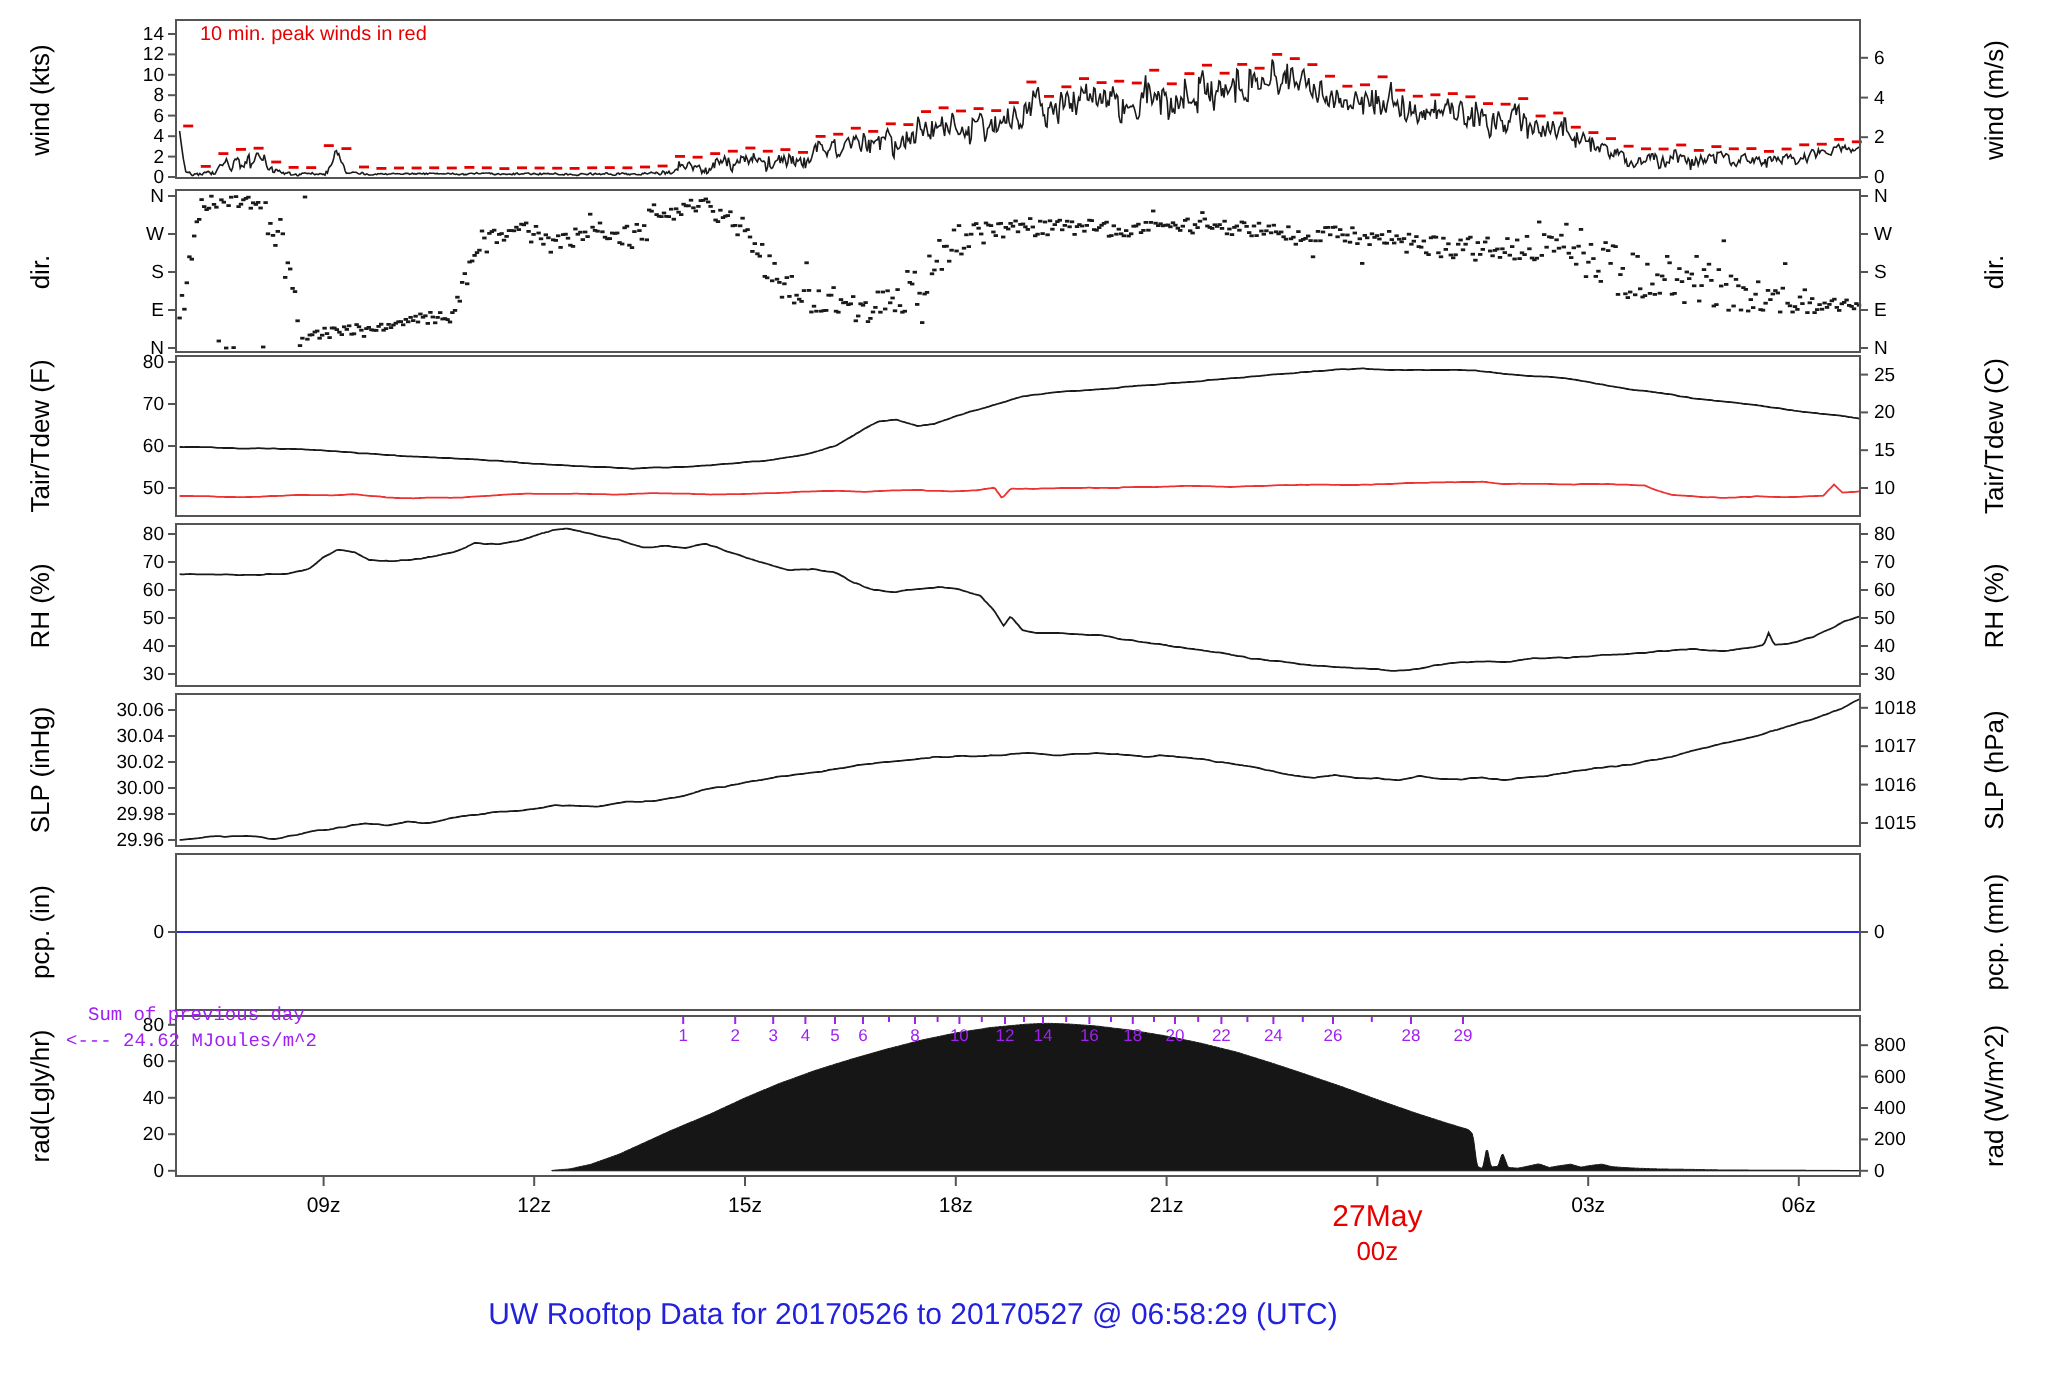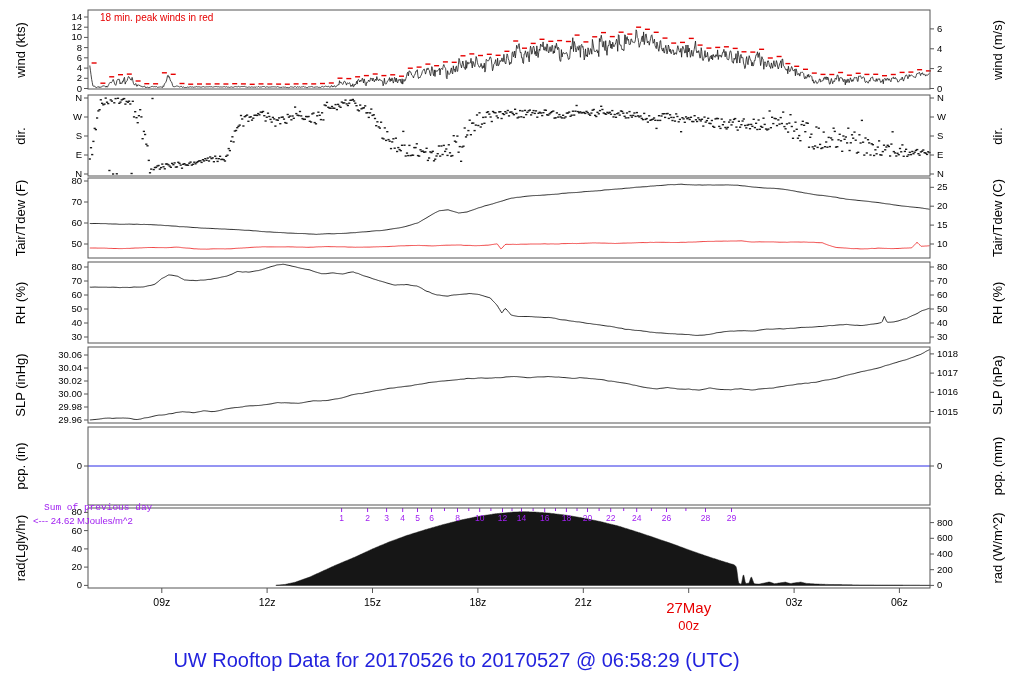--- a/index.html
+++ b/index.html
@@ -2,22 +2,22 @@
 <html><head>
 <meta charset="utf-8">
 <style>
   html,body{margin:0;padding:0;background:#fff;}
   body{width:1024px;height:700px;overflow:hidden;font-family:"Liberation Sans",sans-serif;position:relative;}
   #root{position:absolute;left:0;top:0;width:1024px;height:700px;}
   #chart{position:absolute;left:0;top:0;}
   .note{position:absolute;white-space:pre;}
   #red-note{left:100px;top:12px;font-size:10px;}
   #purple-note1{left:44px;top:502px;font-size:9.5px;font-family:Liberation Mono, monospace;}
-  #purple-note2{left:33px;top:515px;font-size:9.5px;}
-  #footer-title{position:absolute;left:0;top:649px;width:913px;text-align:center;font-size:20px;}
+  #purple-note2{left:33px;top:515px;font-size:9.5px;font-family:Liberation Mono, monospace;}
+  #footer-title{position:absolute;left:0;top:649px;width:913px;text-align:center;font-size:15px;}
   .ylab{position:absolute;transform:translate(-50%,-50%) rotate(-90deg);font-size:13px;white-space:nowrap;color:#000;}
 </style>
 </head>
 <body>
 
 <div id="root">
   <svg id="chart" width="1024" height="700" viewBox="0 0 1024 700">
       <g>
         <path d="M89.8 65.5L90.4 70.2L91.0 74.7L91.7 79.6L92.3 82.7L92.9 85.9L93.6 86.2L94.2 86.2L94.8 86.1L95.4 87.0L96.1 87.8L96.7 87.6L97.3 86.9L98.0 87.0L98.6 86.7L99.2 87.7L99.9 86.7L100.5 87.3L101.1 87.4L101.8 86.4L102.4 86.1L103.0 86.3L103.7 85.8L104.3 85.7L104.9 86.3L105.6 87.2L106.2 86.0L106.8 87.1L107.5 87.0L108.1 85.8L108.7 84.6L109.4 83.3L110.0 82.3L110.6 82.5L111.3 82.8L111.9 81.7L112.5 81.2L113.2 79.4L113.8 81.0L114.4 82.9L115.0 84.5L115.7 85.4L116.3 83.9L116.9 80.7L117.6 79.5L118.2 79.8L118.8 78.9L119.5 79.9L120.1 84.0L120.7 82.7L121.4 83.2L122.0 83.6L122.6 81.0L123.3 81.5L123.9 78.4L124.5 77.3L125.2 84.1L125.8 82.0L126.4 81.6L127.1 80.7L127.7 78.5L128.3 76.7L129.0 76.7L129.6 77.9L130.2 79.0L130.9 80.0L131.5 80.1L132.1 77.4L132.8 80.5L133.4 83.3L134.0 84.7L134.6 84.9L135.3 83.9L135.9 83.5L136.5 86.1L137.2 86.2L137.8 84.8L138.4 84.8L139.1 85.6L139.7 85.2L140.3 86.0L141.0 86.6L141.6 86.2L142.2 87.1L142.9 86.5L143.5 86.6L144.1 86.2L144.8 86.2L145.4 87.5L146.0 87.5L146.7 87.4L147.3 87.2L147.9 87.0L148.6 87.9L149.2 87.9L149.8 87.1L150.5 87.2L151.1 86.5L151.7 86.6L152.4 86.4L153.0 86.6L153.6 86.8L154.2 86.6L154.9 86.7L155.5 87.0L156.1 86.3L156.8 87.0L157.4 87.4L158.0 87.0L158.7 87.2L159.3 87.2L159.9 86.8L160.6 86.9L161.2 87.2L161.8 87.1L162.5 87.6L163.1 85.8L163.7 86.5L164.4 84.0L165.0 83.2L165.6 82.6L166.3 81.1L166.9 79.0L167.5 75.7L168.2 75.3L168.8 77.3L169.4 76.8L170.1 79.5L170.7 81.2L171.3 81.6L172.0 83.1L172.6 85.5L173.2 86.7L173.9 86.5L174.5 86.7L175.1 86.5L175.7 86.4L176.4 86.0L177.0 86.1L177.6 86.1L178.3 86.3L178.9 86.7L179.5 87.0L180.2 87.0L180.8 86.3L181.4 86.3L182.1 87.2L182.7 87.3L183.3 86.9L184.0 87.2L184.6 87.6L185.2 87.5L185.9 87.5L186.5 87.5L187.1 87.2L187.8 87.0L188.4 87.3L189.0 86.8L189.7 87.0L190.3 86.8L190.9 86.8L191.6 87.1L192.2 87.1L192.8 86.8L193.5 87.3L194.1 87.1L194.7 87.0L195.3 87.0L196.0 86.7L196.6 86.6L197.2 86.8L197.9 87.0L198.5 86.8L199.1 86.9L199.8 86.9L200.4 87.1L201.0 87.1L201.7 87.1L202.3 86.8L202.9 86.7L203.6 86.6L204.2 86.8L204.8 87.2L205.5 87.0L206.1 86.6L206.7 86.9L207.4 86.8L208.0 87.2L208.6 86.8L209.3 86.7L209.9 86.7L210.5 86.8L211.2 86.9L211.8 86.6L212.4 87.2L213.1 86.6L213.7 87.1L214.3 86.8L214.9 86.5L215.6 86.6L216.2 86.6L216.8 86.6L217.5 86.8L218.1 86.8L218.7 86.7L219.4 87.0L220.0 86.9L220.6 86.9L221.3 87.0L221.9 86.9L222.5 87.0L223.2 86.9L223.8 86.6L224.4 86.6L225.1 87.0L225.7 87.0L226.3 86.6L227.0 87.0L227.6 87.2L228.2 87.0L228.9 87.2L229.5 87.4L230.1 87.2L230.8 87.0L231.4 86.8L232.0 87.4L232.7 87.2L233.3 87.3L233.9 87.0L234.6 86.7L235.2 86.6L235.8 86.6L236.4 86.7L237.1 87.0L237.7 86.7L238.3 86.3L239.0 86.7L239.6 86.9L240.2 86.9L240.9 86.6L241.5 86.5L242.1 86.6L242.8 86.5L243.4 86.5L244.0 86.6L244.7 86.4L245.3 86.9L245.9 86.6L246.6 87.1L247.2 87.3L247.8 87.3L248.5 87.0L249.1 86.8L249.7 87.1L250.4 87.3L251.0 87.0L251.6 86.9L252.3 87.0L252.9 87.2L253.5 87.2L254.2 87.1L254.8 87.0L255.4 87.1L256.0 87.4L256.7 86.7L257.3 87.3L257.9 86.7L258.6 86.5L259.2 87.1L259.8 87.2L260.5 87.0L261.1 86.9L261.7 87.0L262.4 86.6L263.0 86.6L263.6 86.5L264.3 86.5L264.9 86.9L265.5 87.3L266.2 87.0L266.8 86.7L267.4 86.8L268.1 87.1L268.7 87.2L269.3 87.4L270.0 86.6L270.6 87.3L271.2 87.0L271.9 86.7L272.5 86.8L273.1 86.9L273.8 86.7L274.4 86.8L275.0 87.1L275.6 86.9L276.3 87.1L276.9 86.9L277.5 86.6L278.2 86.8L278.8 87.1L279.4 87.3L280.1 87.4L280.7 87.4L281.3 87.3L282.0 87.5L282.6 86.9L283.2 86.8L283.9 87.4L284.5 87.2L285.1 87.0L285.8 87.2L286.4 87.5L287.0 87.5L287.7 87.5L288.3 87.7L288.9 87.7L289.6 87.4L290.2 86.9L290.8 86.8L291.5 86.9L292.1 87.0L292.7 87.1L293.4 87.3L294.0 87.2L294.6 86.7L295.3 86.5L295.9 87.2L296.5 87.4L297.1 86.9L297.8 86.7L298.4 87.1L299.0 87.1L299.7 86.8L300.3 87.3L300.9 87.1L301.6 86.9L302.2 87.1L302.8 86.5L303.5 86.4L304.1 87.0L304.7 87.1L305.4 87.0L306.0 87.4L306.6 87.6L307.3 87.6L307.9 87.5L308.5 86.7L309.2 86.6L309.8 87.1L310.4 86.8L311.1 86.4L311.7 86.6L312.3 86.9L313.0 86.7L313.6 87.3L314.2 87.1L314.9 87.4L315.5 87.0L316.1 87.0L316.7 86.9L317.4 86.9L318.0 87.2L318.6 87.4L319.3 87.3L319.9 87.4L320.5 87.5L321.2 86.7L321.8 86.8L322.4 86.4L323.1 86.8L323.7 87.0L324.3 86.7L325.0 86.4L325.6 86.1L326.2 86.4L326.9 86.5L327.5 86.8L328.1 86.1L328.8 86.5L329.4 87.0L330.0 87.4L330.7 86.9L331.3 85.6L331.9 85.7L332.6 87.1L333.2 86.1L333.8 86.6L334.5 85.6L335.1 86.8L335.7 86.8L336.3 86.4L337.0 85.9L337.6 84.9L338.2 84.6L338.9 85.0L339.5 80.7L340.1 83.1L340.8 82.3L341.4 82.5L342.0 83.7L342.7 84.5L343.3 83.6L343.9 81.6L344.6 81.1L345.2 82.0L345.8 82.9L346.5 85.1L347.1 83.2L347.7 83.0L348.4 83.5L349.0 83.0L349.6 82.7L350.3 84.5L350.9 86.6L351.5 85.3L352.2 86.2L352.8 83.8L353.4 86.8L354.1 86.3L354.7 84.4L355.3 85.0L356.0 83.7L356.6 81.3L357.2 84.1L357.8 79.9L358.5 79.3L359.1 80.5L359.7 82.0L360.4 80.2L361.0 81.4L361.6 80.5L362.3 78.2L362.9 79.9L363.5 83.0L364.2 78.9L364.8 81.3L365.4 84.7L366.1 85.8L366.7 82.3L367.3 82.6L368.0 81.6L368.6 80.0L369.2 81.3L369.9 81.3L370.5 78.1L371.1 78.6L371.8 78.5L372.4 80.9L373.0 78.0L373.7 79.7L374.3 81.9L374.9 80.3L375.6 79.0L376.2 80.6L376.8 76.6L377.4 79.0L378.1 80.1L378.7 80.9L379.3 79.2L380.0 79.3L380.6 80.4L381.2 80.8L381.9 80.5L382.5 81.3L383.1 85.8L383.8 83.5L384.4 78.2L385.0 83.2L385.7 84.2L386.3 83.8L386.9 82.5L387.6 80.8L388.2 80.3L388.8 80.0L389.5 77.6L390.1 81.6L390.7 78.9L391.4 80.8L392.0 77.9L392.6 79.8L393.3 83.1L393.9 81.4L394.5 77.3L395.2 78.3L395.8 81.8L396.4 78.1L397.0 81.9L397.7 82.9L398.3 79.6L398.9 80.6L399.6 80.0L400.2 79.0L400.8 82.1L401.5 83.4L402.1 78.8L402.7 84.1L403.4 80.6L404.0 79.3L404.6 81.3L405.3 80.5L405.9 78.6L406.5 76.4L407.2 73.3L407.8 72.2L408.4 75.9L409.1 70.8L409.7 71.0L410.3 72.2L411.0 72.4L411.6 75.0L412.2 75.5L412.9 76.2L413.5 78.0L414.1 75.5L414.8 74.9L415.4 73.2L416.0 71.0L416.7 71.1L417.3 69.7L417.9 75.7L418.5 78.5L419.2 77.4L419.8 78.0L420.4 76.7L421.1 75.3L421.7 74.1L422.3 71.6L423.0 70.4L423.6 69.5L424.2 68.9L424.9 71.5L425.5 74.1L426.1 72.0L426.8 68.6L427.4 69.6L428.0 67.9L428.7 69.6L429.3 70.4L429.9 73.7L430.6 75.8L431.2 71.5L431.8 66.6L432.5 68.5L433.1 73.7L433.7 75.7L434.4 69.9L435.0 76.5L435.6 70.3L436.3 70.7L436.9 71.6L437.5 70.5L438.1 70.1L438.8 69.8L439.4 68.2L440.0 75.0L440.7 68.9L441.3 68.6L441.9 68.6L442.6 69.5L443.2 66.1L443.8 64.5L444.5 66.5L445.1 67.7L445.7 68.7L446.4 77.5L447.0 78.8L447.6 70.7L448.3 73.5L448.9 74.6L449.5 74.2L450.2 73.2L450.8 69.8L451.4 67.9L452.1 73.0L452.7 73.9L453.3 65.8L454.0 70.3L454.6 69.3L455.2 72.1L455.9 66.6L456.5 66.1L457.1 71.4L457.7 71.3L458.4 64.8L459.0 58.4L459.6 60.4L460.3 64.6L460.9 65.0L461.5 67.9L462.2 64.2L462.8 61.0L463.4 64.0L464.1 67.9L464.7 67.6L465.3 69.6L466.0 60.5L466.6 68.3L467.2 64.8L467.9 61.9L468.5 63.9L469.1 63.4L469.8 62.8L470.4 62.8L471.0 58.3L471.7 64.4L472.3 68.0L472.9 61.3L473.6 63.0L474.2 65.7L474.8 66.7L475.5 61.6L476.1 56.5L476.7 58.0L477.4 62.4L478.0 64.6L478.6 65.7L479.2 67.2L479.9 67.1L480.5 66.0L481.1 63.4L481.8 66.7L482.4 68.5L483.0 65.7L483.7 67.7L484.3 63.1L484.9 72.1L485.6 69.3L486.2 59.3L486.8 59.8L487.5 60.9L488.1 60.9L488.7 60.6L489.4 59.1L490.0 56.8L490.6 57.1L491.3 59.4L491.9 64.9L492.5 70.8L493.2 68.3L493.8 64.2L494.4 63.7L495.1 61.9L495.7 59.6L496.3 65.3L497.0 65.8L497.6 58.1L498.2 65.9L498.8 65.3L499.5 62.9L500.1 60.4L500.7 61.6L501.4 60.9L502.0 57.9L502.6 61.5L503.3 61.5L503.9 54.3L504.5 60.7L505.2 63.2L505.8 64.0L506.4 58.5L507.1 53.9L507.7 55.4L508.3 58.9L509.0 60.5L509.6 64.7L510.2 62.3L510.9 63.7L511.5 62.0L512.1 52.9L512.8 51.7L513.4 56.8L514.0 55.2L514.7 51.0L515.3 58.0L515.9 53.2L516.6 45.3L517.2 47.9L517.8 48.5L518.4 45.3L519.1 43.6L519.7 49.1L520.3 52.7L521.0 52.1L521.6 57.8L522.2 57.5L522.9 63.0L523.5 63.5L524.1 54.0L524.8 53.8L525.4 50.8L526.0 53.6L526.7 57.3L527.3 53.2L527.9 51.7L528.6 58.2L529.2 61.9L529.8 52.6L530.5 46.1L531.1 48.3L531.7 54.2L532.4 52.8L533.0 47.3L533.6 46.1L534.3 48.6L534.9 54.3L535.5 51.5L536.2 56.0L536.8 45.9L537.4 51.4L538.1 57.5L538.7 52.7L539.3 49.0L539.9 50.5L540.6 44.0L541.2 45.1L541.8 46.5L542.5 46.5L543.1 41.9L543.7 49.9L544.4 50.2L545.0 46.7L545.6 49.0L546.3 51.2L546.9 43.9L547.5 44.3L548.2 52.0L548.8 52.9L549.4 49.8L550.1 46.7L550.7 51.5L551.3 51.4L552.0 45.2L552.6 45.6L553.2 53.6L553.9 50.9L554.5 52.9L555.1 45.7L555.8 48.3L556.4 43.2L557.0 46.3L557.7 49.7L558.3 47.3L558.9 48.3L559.5 58.1L560.2 61.2L560.8 61.3L561.4 49.6L562.1 57.0L562.7 53.3L563.3 52.4L564.0 53.9L564.6 53.8L565.2 53.2L565.9 53.3L566.5 52.5L567.1 54.0L567.8 56.7L568.4 59.3L569.0 59.4L569.7 57.8L570.3 50.1L570.9 46.2L571.6 49.1L572.2 44.1L572.8 37.7L573.5 51.6L574.1 41.4L574.7 43.0L575.4 47.5L576.0 52.0L576.6 50.5L577.3 46.6L577.9 47.4L578.5 50.2L579.1 45.6L579.8 47.9L580.4 57.3L581.0 45.2L581.7 44.4L582.3 47.3L582.9 46.4L583.6 50.6L584.2 59.9L584.8 57.2L585.5 48.9L586.1 56.2L586.7 54.8L587.4 56.9L588.0 47.8L588.6 49.7L589.3 54.5L589.9 52.7L590.5 48.6L591.2 49.6L591.8 54.2L592.4 39.4L593.1 43.9L593.7 48.0L594.3 51.4L595.0 51.2L595.6 51.6L596.2 50.9L596.9 49.7L597.5 52.7L598.1 50.7L598.8 56.6L599.4 38.5L600.0 41.8L600.6 38.5L601.3 35.2L601.9 39.4L602.5 46.7L603.2 47.0L603.8 41.4L604.4 48.3L605.1 50.6L605.7 40.7L606.3 49.5L607.0 55.3L607.6 48.0L608.2 45.4L608.9 45.7L609.5 40.5L610.1 40.9L610.8 48.1L611.4 44.1L612.0 48.8L612.7 42.2L613.3 44.5L613.9 46.9L614.6 45.6L615.2 44.2L615.8 42.9L616.5 39.2L617.1 41.2L617.7 51.3L618.4 34.7L619.0 35.3L619.6 44.3L620.2 45.3L620.9 44.8L621.5 47.7L622.1 49.8L622.8 49.0L623.4 50.5L624.0 50.6L624.7 34.8L625.3 35.0L625.9 44.0L626.6 37.6L627.2 36.6L627.8 40.3L628.5 39.3L629.1 44.5L629.7 44.5L630.4 44.3L631.0 38.9L631.6 39.2L632.3 42.0L632.9 42.1L633.5 42.3L634.2 42.8L634.8 42.3L635.4 39.8L636.1 29.8L636.7 31.3L637.3 37.6L638.0 38.4L638.6 42.3L639.2 47.3L639.8 45.4L640.5 42.2L641.1 41.8L641.7 37.3L642.4 35.9L643.0 41.8L643.6 31.9L644.3 44.6L644.9 40.6L645.5 34.4L646.2 34.0L646.8 38.9L647.4 43.0L648.1 41.2L648.7 42.2L649.3 45.2L650.0 41.2L650.6 38.7L651.2 35.7L651.9 34.8L652.5 39.1L653.1 43.3L653.8 41.7L654.4 39.1L655.0 45.3L655.7 47.4L656.3 48.6L656.9 42.0L657.6 44.8L658.2 48.8L658.8 51.3L659.4 48.1L660.1 40.9L660.7 40.6L661.3 47.6L662.0 49.6L662.6 51.1L663.2 47.9L663.9 52.4L664.5 53.1L665.1 48.3L665.8 45.3L666.4 48.8L667.0 53.9L667.7 50.9L668.3 45.0L668.9 46.6L669.6 51.6L670.2 49.0L670.8 53.3L671.5 53.5L672.1 50.1L672.7 50.0L673.4 50.1L674.0 55.0L674.6 53.2L675.3 52.6L675.9 54.0L676.5 54.2L677.2 48.9L677.8 45.7L678.4 47.7L679.1 50.7L679.7 52.1L680.3 52.1L680.9 48.4L681.6 57.2L682.2 48.9L682.8 46.3L683.5 47.9L684.1 49.8L684.7 53.0L685.4 52.7L686.0 45.0L686.6 53.3L687.3 57.2L687.9 45.0L688.5 52.0L689.2 48.1L689.8 51.7L690.4 57.3L691.1 54.9L691.7 50.2L692.3 54.3L693.0 56.3L693.6 52.1L694.2 49.4L694.9 45.1L695.5 41.0L696.1 49.3L696.8 52.8L697.4 51.4L698.0 52.6L698.7 50.6L699.3 53.8L699.9 58.1L700.5 57.7L701.2 47.7L701.8 51.5L702.4 59.3L703.1 60.6L703.7 58.8L704.3 56.3L705.0 50.6L705.6 57.3L706.2 56.1L706.9 56.6L707.5 52.3L708.1 57.3L708.8 61.5L709.4 60.3L710.0 56.5L710.7 56.0L711.3 59.0L711.9 55.0L712.6 59.9L713.2 54.4L713.8 56.2L714.5 56.2L715.1 57.4L715.7 54.8L716.4 54.9L717.0 56.5L717.6 49.9L718.3 59.5L718.9 55.5L719.5 54.9L720.1 56.4L720.8 55.3L721.4 57.3L722.0 54.9L722.7 52.2L723.3 52.4L723.9 49.3L724.6 53.3L725.2 56.9L725.8 51.4L726.5 53.7L727.1 59.2L727.7 59.5L728.4 59.9L729.0 58.4L729.6 53.1L730.3 50.8L730.9 51.2L731.5 55.1L732.2 62.1L732.8 61.9L733.4 63.3L734.1 58.1L734.7 59.7L735.3 59.1L736.0 53.6L736.6 62.9L737.2 63.0L737.9 50.9L738.5 54.3L739.1 57.4L739.8 63.0L740.4 56.5L741.0 54.4L741.6 57.9L742.3 57.4L742.9 57.5L743.5 63.0L744.2 65.2L744.8 68.6L745.4 67.7L746.1 59.5L746.7 56.6L747.3 62.1L748.0 64.7L748.6 59.0L749.2 55.7L749.9 58.2L750.5 60.3L751.1 60.4L751.8 66.0L752.4 62.4L753.0 66.1L753.7 64.6L754.3 60.5L754.9 60.9L755.6 56.8L756.2 54.7L756.8 54.8L757.5 51.8L758.1 57.5L758.7 54.0L759.4 52.7L760.0 59.7L760.6 65.6L761.2 62.4L761.9 56.7L762.5 58.8L763.1 59.1L763.8 69.3L764.4 63.4L765.0 61.7L765.7 63.4L766.3 66.8L766.9 66.1L767.6 61.0L768.2 60.5L768.8 62.4L769.5 66.4L770.1 66.4L770.7 68.5L771.4 62.9L772.0 65.4L772.6 68.2L773.3 64.1L773.9 60.7L774.5 65.1L775.2 66.7L775.8 64.6L776.4 60.6L777.1 63.0L777.7 67.1L778.3 69.0L779.0 66.4L779.6 63.8L780.2 62.8L780.8 60.7L781.5 67.9L782.1 59.0L782.7 59.1L783.4 65.5L784.0 66.1L784.6 67.3L785.3 68.7L785.9 69.9L786.5 70.2L787.2 68.9L787.8 73.8L788.4 66.2L789.1 70.2L789.7 71.7L790.3 70.9L791.0 68.5L791.6 66.5L792.2 67.8L792.9 70.6L793.5 70.6L794.1 70.7L794.8 69.2L795.4 75.8L796.0 68.8L796.7 70.9L797.3 74.5L797.9 75.1L798.6 73.5L799.2 73.6L799.8 76.1L800.5 72.6L801.1 71.9L801.7 72.5L802.3 72.2L803.0 72.7L803.6 73.4L804.2 77.3L804.9 79.0L805.5 76.6L806.1 77.8L806.8 78.2L807.4 74.8L808.0 76.8L808.7 74.3L809.3 77.3L809.9 76.2L810.6 75.6L811.2 75.9L811.8 76.6L812.5 81.1L813.1 79.8L813.7 83.0L814.4 83.2L815.0 81.7L815.6 80.6L816.3 82.2L816.9 83.6L817.5 83.2L818.2 82.0L818.8 81.4L819.4 79.0L820.1 79.0L820.7 82.0L821.3 81.5L821.9 80.7L822.6 81.0L823.2 80.2L823.8 77.8L824.5 77.2L825.1 79.4L825.7 77.0L826.4 76.9L827.0 79.9L827.6 77.0L828.3 78.1L828.9 81.4L829.5 84.2L830.2 83.9L830.8 80.5L831.4 78.5L832.1 81.6L832.7 83.7L833.3 81.1L834.0 81.2L834.6 81.5L835.2 78.1L835.9 78.8L836.5 79.3L837.1 75.2L837.8 75.0L838.4 77.2L839.0 81.3L839.7 78.1L840.3 77.4L840.9 78.2L841.5 77.8L842.2 78.1L842.8 80.5L843.4 81.7L844.1 79.2L844.7 80.3L845.3 84.9L846.0 79.6L846.6 82.6L847.2 82.4L847.9 78.9L848.5 80.1L849.1 82.7L849.8 80.4L850.4 77.8L851.0 79.5L851.7 81.6L852.3 79.7L852.9 81.3L853.6 79.9L854.2 77.7L854.8 77.2L855.5 78.0L856.1 77.8L856.7 77.4L857.4 81.2L858.0 81.5L858.6 76.2L859.3 76.3L859.9 76.1L860.5 75.8L861.2 77.4L861.8 78.6L862.4 77.8L863.0 76.9L863.7 77.2L864.3 77.7L864.9 81.4L865.6 82.6L866.2 81.4L866.8 81.2L867.5 82.5L868.1 83.2L868.7 81.9L869.4 80.2L870.0 81.2L870.6 78.1L871.3 77.8L871.9 77.3L872.5 76.9L873.2 79.4L873.8 80.6L874.4 80.6L875.1 81.5L875.7 81.1L876.3 78.7L877.0 81.4L877.6 79.6L878.2 78.6L878.9 79.6L879.5 78.7L880.1 80.7L880.8 82.6L881.4 81.5L882.0 81.7L882.6 79.6L883.3 83.8L883.9 79.3L884.5 78.6L885.2 78.5L885.8 80.5L886.4 80.2L887.1 78.2L887.7 78.6L888.3 80.3L889.0 78.7L889.6 80.0L890.2 80.7L890.9 81.8L891.5 78.4L892.1 78.5L892.8 77.5L893.4 77.1L894.0 79.0L894.7 78.1L895.3 77.4L895.9 79.1L896.6 78.8L897.2 79.7L897.8 82.1L898.5 81.9L899.1 81.2L899.7 80.3L900.4 79.0L901.0 79.4L901.6 79.4L902.2 77.0L902.9 79.6L903.5 81.1L904.1 79.0L904.8 77.3L905.4 75.9L906.0 74.9L906.7 75.1L907.3 76.3L907.9 78.8L908.6 77.2L909.2 74.6L909.8 76.5L910.5 75.3L911.1 75.0L911.7 75.2L912.4 75.6L913.0 76.5L913.6 76.8L914.3 77.1L914.9 77.3L915.5 77.6L916.2 75.7L916.8 73.7L917.4 73.5L918.1 73.7L918.7 72.9L919.3 72.2L920.0 73.9L920.6 75.6L921.2 73.4L921.9 73.9L922.5 72.7L923.1 74.6L923.7 74.7L924.4 73.9L925.0 74.8L925.6 76.1L926.3 74.7L926.9 75.4L927.5 75.2L928.2 74.3L928.8 74.1L929.4 73.4" fill="none" stroke="#1a1a1a" stroke-width="0.8"></path>
         <g stroke="#e60000" stroke-width="1.4">
@@ -1020,21 +1020,21 @@
         <text x="583.3" y="606" text-anchor="middle" font-size="10.5" fill="#000">21z</text>
         <line x1="688.7" y1="588" x2="688.7" y2="593" stroke="#555555"></line>
         <text x="688.7" y="613" text-anchor="middle" font-size="15" fill="#e60000">27May</text>
         <text x="688.7" y="630" text-anchor="middle" font-size="13" fill="#e60000">00z</text>
         <line x1="794.1" y1="588" x2="794.1" y2="593" stroke="#555555"></line>
         <text x="794.1" y="606" text-anchor="middle" font-size="10.5" fill="#000">03z</text>
         <line x1="899.4" y1="588" x2="899.4" y2="593" stroke="#555555"></line>
         <text x="899.4" y="606" text-anchor="middle" font-size="10.5" fill="#000">06z</text>
       </g>
     </svg>
-  <div id="red-note" class="note" style="color: rgb(230, 0, 0);">18 min. peak winds in red</div>
+  <div id="red-note" class="note" style="color: rgb(230, 0, 0);">10 min. peak winds in red</div>
   <div id="purple-note1" class="note" style="color: rgb(160, 32, 240);">Sum of previous day</div>
   <div id="purple-note2" class="note" style="color: rgb(160, 32, 240);">&lt;--- 24.62 MJoules/m^2</div>
   <div id="footer-title" style="color: rgb(34, 34, 221);">UW Rooftop Data for 20170526  to  20170527 @ 06:58:29  (UTC)</div>
 <div class="ylab" style="left: 20px; top: 49.5px;">wind (kts)</div>
     <div class="ylab" style="left: 997px; top: 49.5px;">wind (m/s)</div>
     <div class="ylab" style="left: 20px; top: 135.5px;">dir.</div>
     <div class="ylab" style="left: 997px; top: 135.5px;">dir.</div>
     <div class="ylab" style="left: 20px; top: 218px;">Tair/Tdew (F)</div>
     <div class="ylab" style="left: 997px; top: 218px;">Tair/Tdew (C)</div>
     <div class="ylab" style="left: 20px; top: 302.5px;">RH (%)</div>

